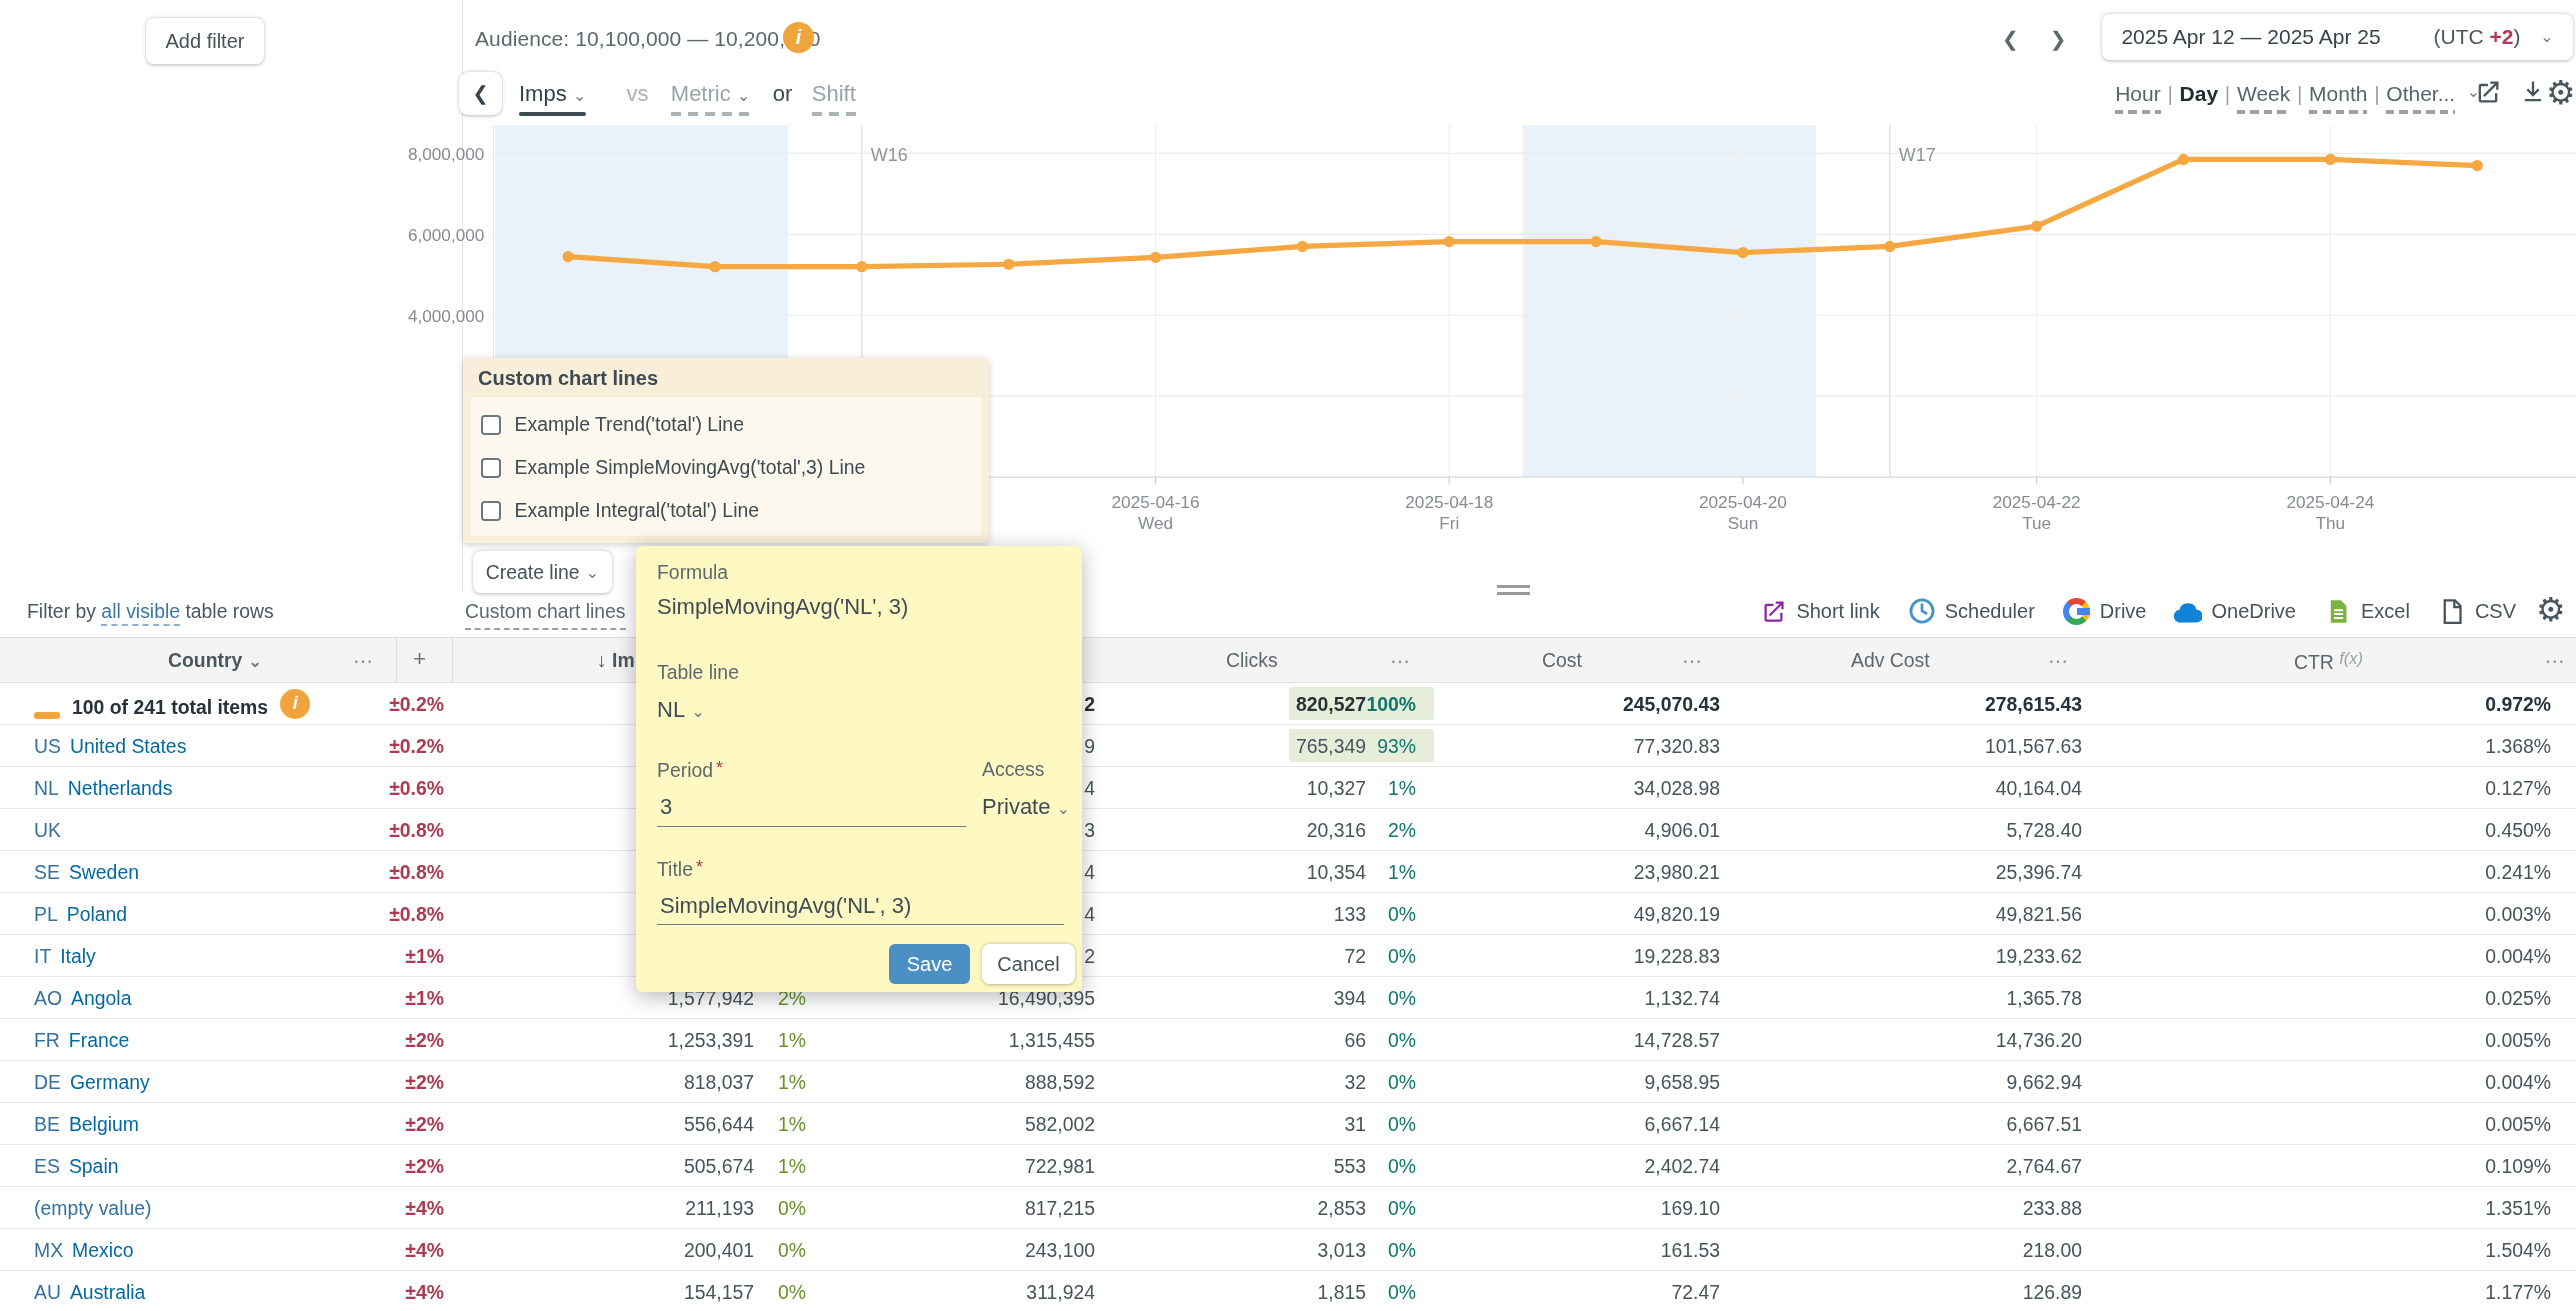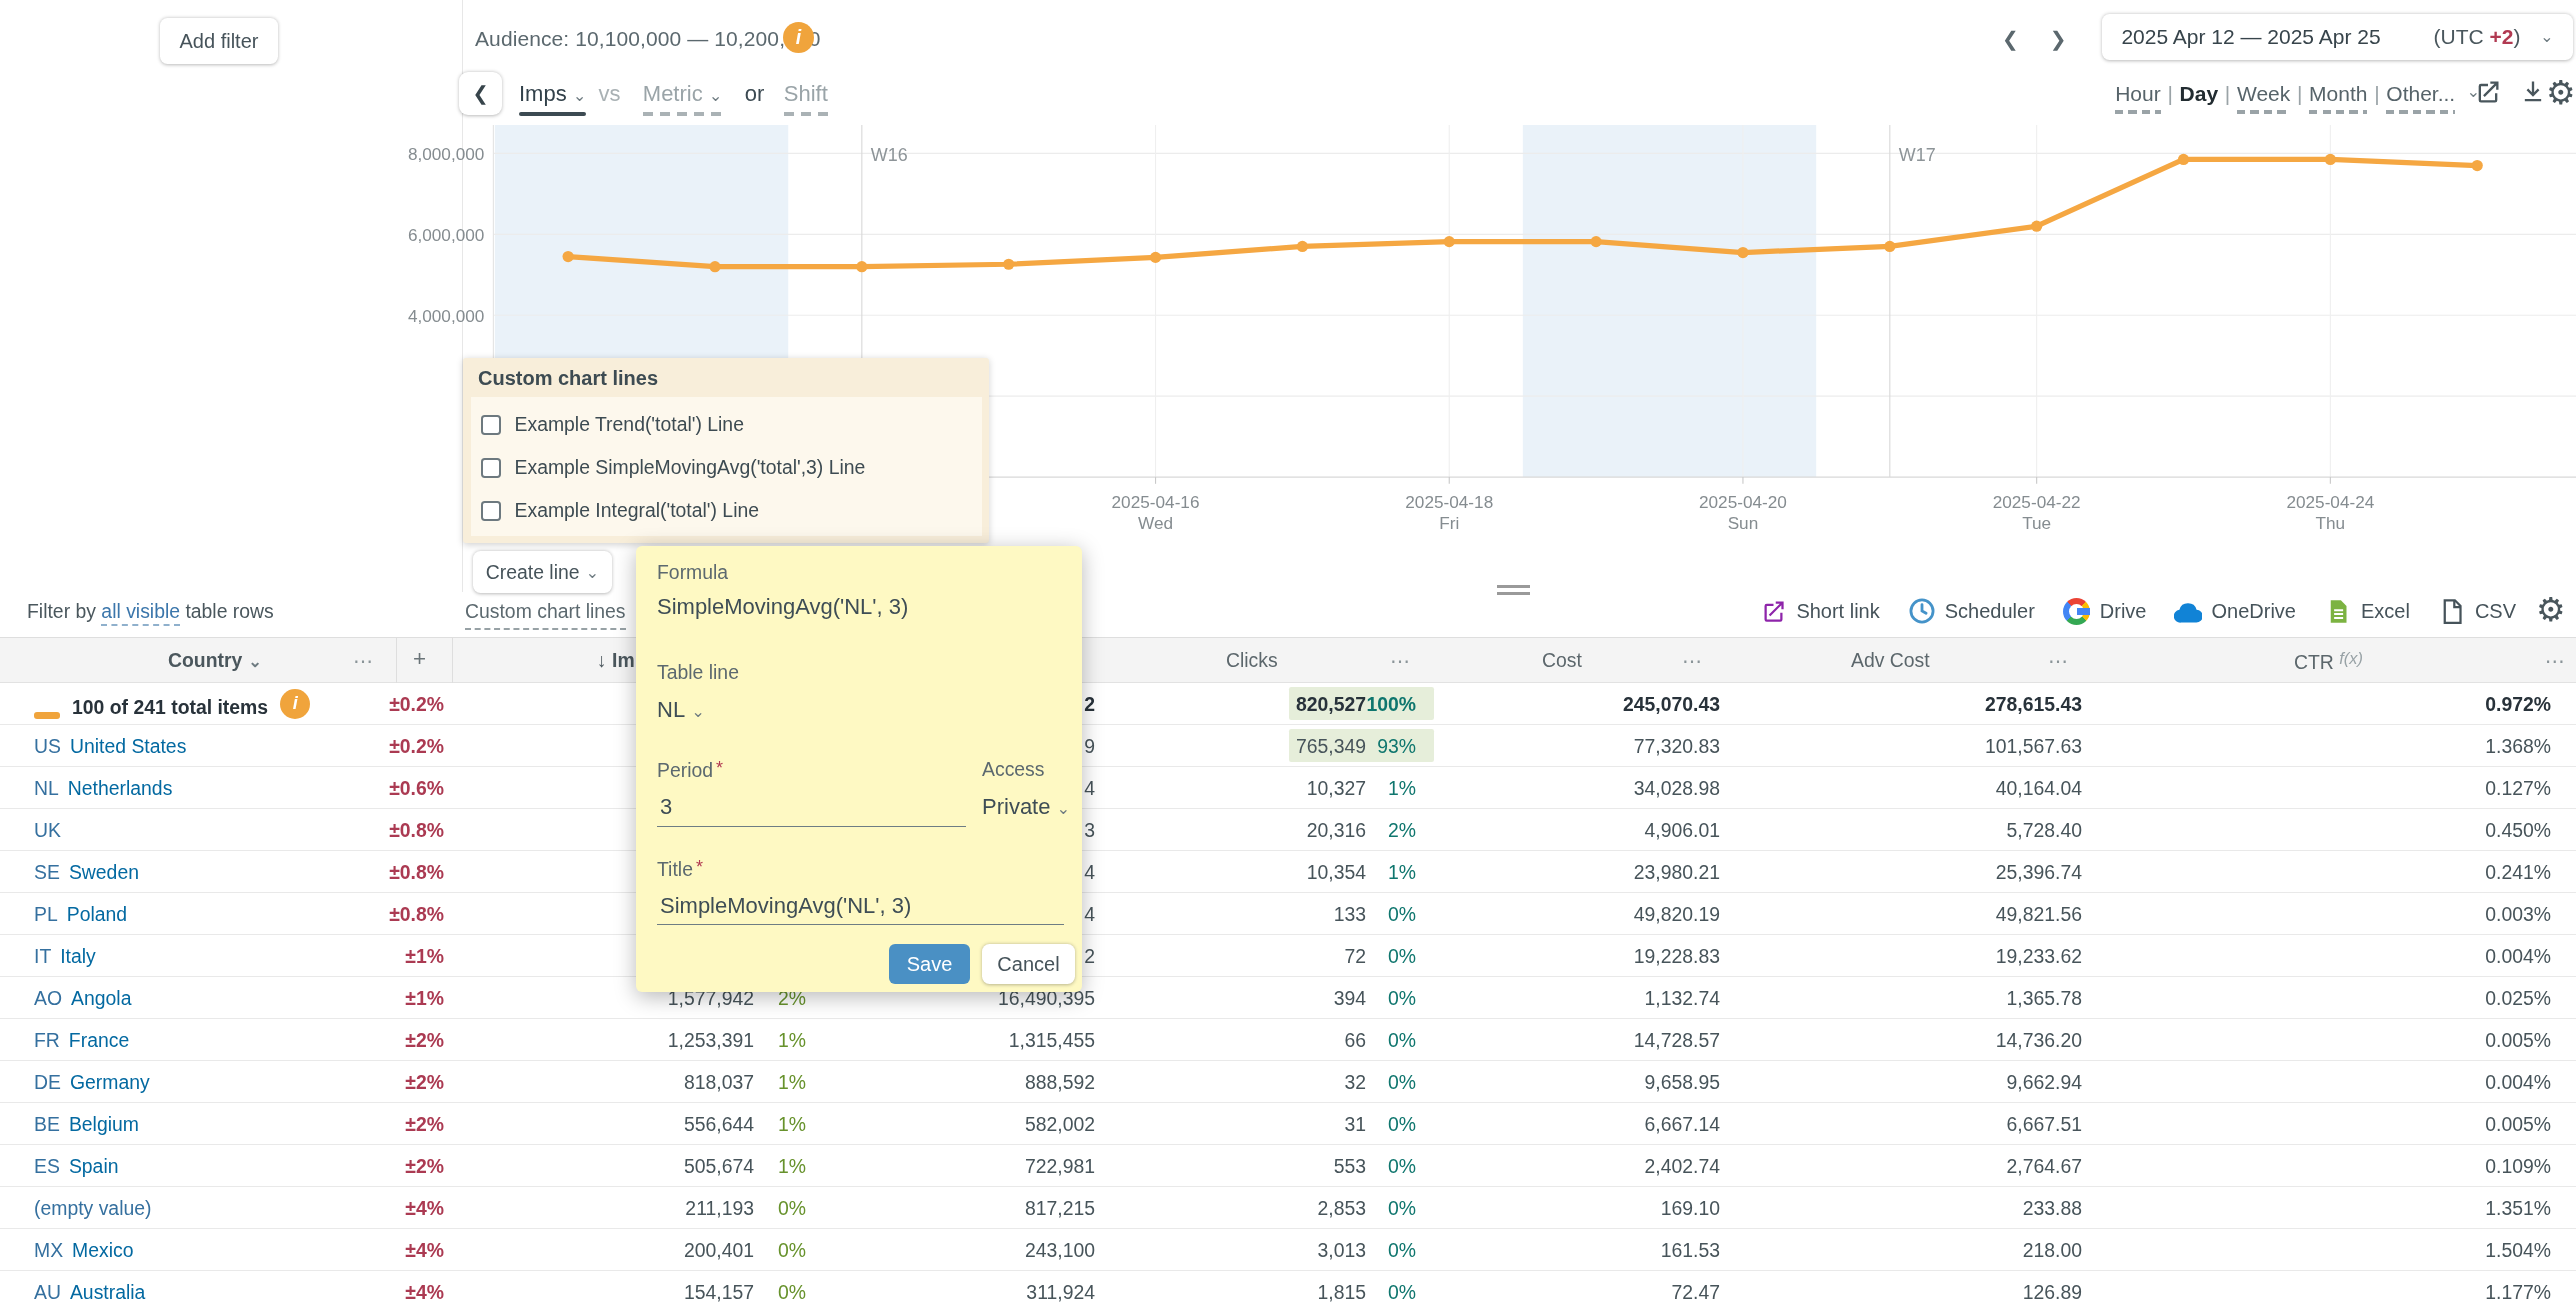--- a/index.html
+++ b/index.html
@@ -2,21 +2,21 @@
 <html style="font-size:12px"><head>
 <meta charset="utf-8">
 <style>
   *{margin:0;padding:0;box-sizing:border-box}
   html,body{width:2576px;height:1311px}
   body{position:relative;font-family:"Liberation Sans",sans-serif;background:#fff;overflow:hidden;color:#425056}
   .abs{position:absolute}
   .btn-card{background:#fff;border-radius:7.5px;box-shadow:0 0.7px 3.7px rgba(0,0,0,.28);display:flex;align-items:center;justify-content:center;color:#46535a}
   .vdiv{position:absolute;left:462px;top:0;width:0.7px;height:592px;background:#e7e7e7}
   
-  .add-filter{left:160px;top:18px;width:118px;height:46px;font-size:20px}
+  .add-filter{left:146px;top:18px;width:118px;height:46px;font-size:20px}
   .audience{left:475px;top:27px;font-size:21px;color:#5b686e;letter-spacing:0.1px}
   .info-badge{position:absolute;left:783px;top:22.4px;width:31px;height:31px;border-radius:50%;background:#f0a43c;color:#fff;display:flex;align-items:center;justify-content:center;font-size:19.4px;font-weight:700;font-style:italic}
   .back-btn{left:459px;top:72px;width:43px;height:43px;border-radius:9px;font-size:19.4px;color:#37444b}
   .metric-row{position:absolute;left:519px;top:81px;font-size:22px;display:flex;align-items:flex-start}
   .m-item{position:relative;padding-bottom:9px}
   .m-primary{color:#32414a;font-weight:500}
   .m-primary .u{position:absolute;left:0;right:0;bottom:0;height:4.5px;background:#3c4a52;border-radius:2.2px}
   .m-dim{color:#a9b1b4}
   .m-dashed .u{position:absolute;left:0;right:0;bottom:0;height:4.5px;background:repeating-linear-gradient(90deg,#aab2b5 0 10.5px,transparent 10.5px 17px)}
   .m-gray{color:#9aa4a8}
@@ -97,21 +97,21 @@
   </div>
 <div class="abs audience">Audience: 10,100,000 — 10,200,000</div>
 <div class="info-badge">
     <span>i</span>
   </div>
 
 <div class="abs btn-card back-btn">
     <span>❮</span>
   </div>
 <div class="metric-row">
-  <span class="m-item m-primary" style="margin-right:12px"><span>Imps</span><span class="caret">⌄</span><span class="u"></span></span>
+  <span class="m-item m-primary" style="margin-right:40px"><span>Imps</span><span class="caret">⌄</span><span class="u"></span></span>
   <span class="m-item m-dim" style="margin-right:22.4px">vs</span>
   <span class="m-item m-gray m-dashed" style="margin-right:22.4px"><span>Metric</span><span class="caret">⌄</span><span class="u"></span></span>
   <span class="m-item" style="color:#3c4a52;margin-right:19.4px">or</span>
   <span class="m-item m-gray m-dashed"><span>Shift</span><span class="u"></span></span>
 </div>
 
 <div class="date-chevrons">
   <span>❮</span>
   <span>❯</span>
 </div>

